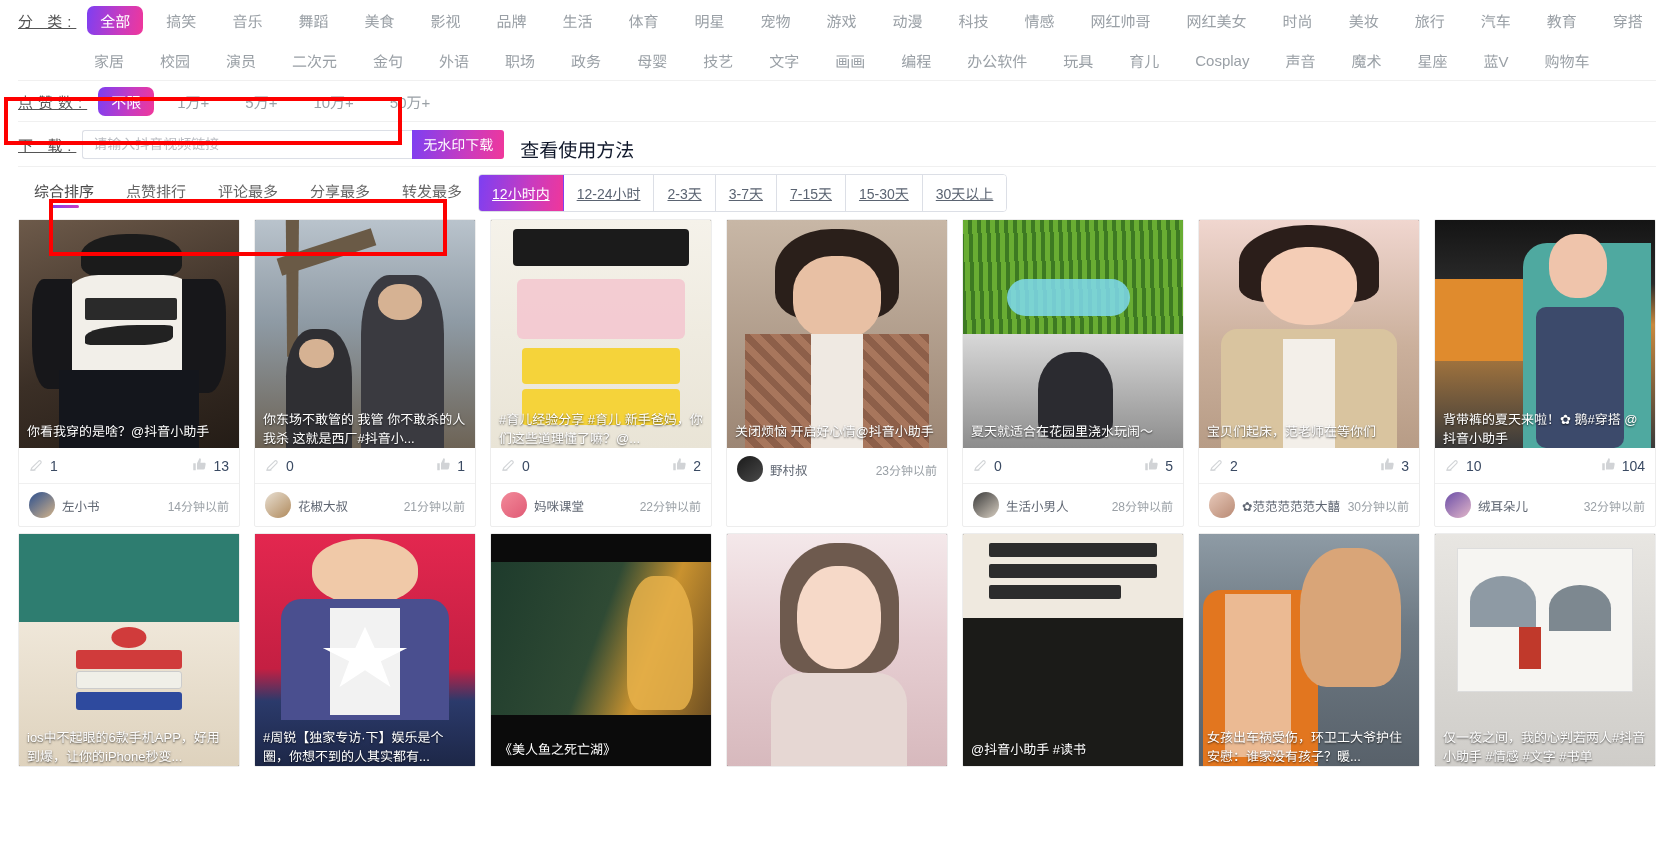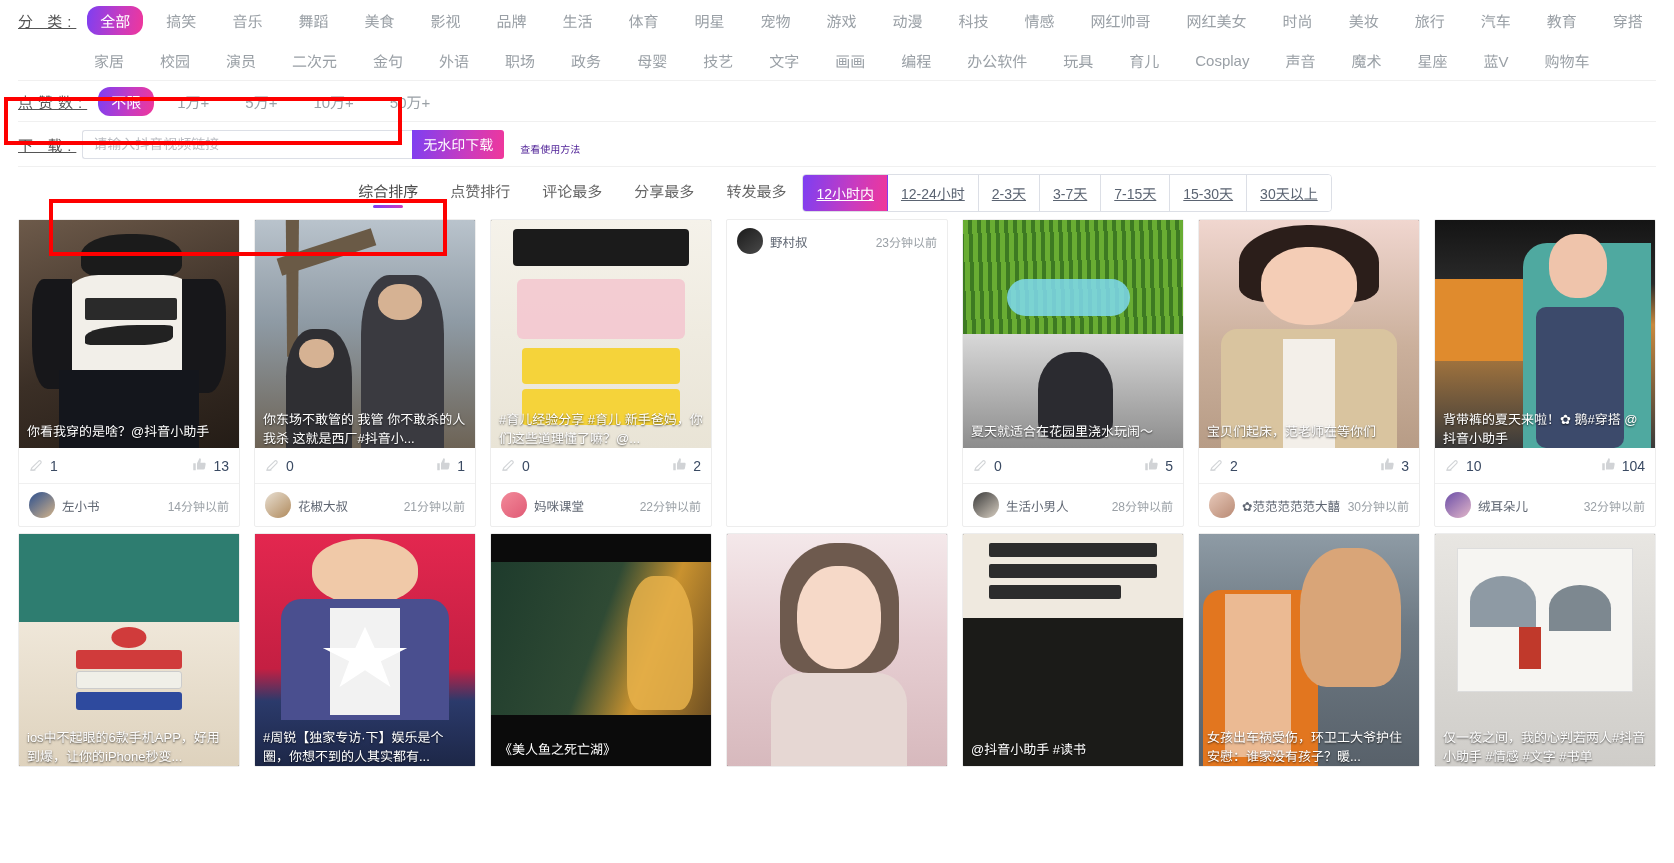--- a/index.html
+++ b/index.html
@@ -23,21 +23,21 @@
     color: #555; font-size: 15px;
     letter-spacing: 5px;
     white-space: nowrap;
     margin-right: 6px;
     text-decoration: underline;
   }
   .chips { display: flex; align-items: center; flex-wrap: nowrap; }
   .chip {
     color: #9aa0a6; font-size: 15px;
     padding: 4px 13px; margin: 0 5px;
-    border-radius: 12px; white-space: nowrap;
+    border-radius: 7px; white-space: nowrap;
     cursor: pointer;
   }
   .chip.active {
     color: #fff;
     background: linear-gradient(100deg,#7d3ff2 0%, #c93bbf 60%, #f0379a 100%);
     font-weight: 500;
   }
   .chip-row2 { padding-left: 58px; }
 
   .divider { height: 1px; background: #f0f0f0; margin: 0 18px; }
@@ -58,25 +58,25 @@
     font-family: "Liberation Sans", "DejaVu Sans", sans-serif;
   }
   .dl-input::placeholder { color: #b9bcc2; }
   .dl-btn {
     height: 29px; border: none; color: #fff; font-size: 14px;
     padding: 0 11px; cursor: pointer;
     background: linear-gradient(100deg,#7d3ff2 0%, #c93bbf 60%, #f0379a 100%);
     border-radius: 0 3px 3px 0;
     font-family: "Liberation Sans", "DejaVu Sans", sans-serif;
   }
-  .dl-help { color: #4c1d95; font-size: 10px; margin-left: 16px; cursor: pointer; margin-top: 8px; }
+  .dl-help { color: #0f172a; font-size: 19px; margin-left: 16px; cursor: pointer; margin-top: 8px; }
 
   
   .sort-row {
-    display: flex; align-items: center; justify-content: center;
+    display: flex; align-items: center; justify-content: flex-start;
     padding: 6px 18px 0 18px; min-height: 46px;
   }
   .sort-tabs { display: flex; align-items: flex-start; }
   .sort-tab {
     font-size: 15px; color: #666; padding: 4px 16px 10px 16px;
     cursor: pointer; position: relative; white-space: nowrap;
   }
   .sort-tab.active { color: #4a4a4a; }
   .sort-tab.active::after {
     content: ""; position: absolute; left: 50%; transform: translateX(-50%);
@@ -356,20 +356,29 @@
       </div>
       <div class="author">
         <span class="author-left">
          <span class="avatar" style="background:linear-gradient(140deg,#f28a9a,#e05a75)"></span>
          <span class="author-name">妈咪课堂</span>
        </span>
        <span class="author-time">22分钟以前</span>
       </div>
     </div>
     <div class="card">
+      <div class="thumb">
+        <div class="art" style="background:linear-gradient(180deg,#c8b7a6,#9c8674)">
+     <div style="position:absolute;left:22%;top:4%;width:56%;height:40%;background:#2a1f1a;border-radius:46% 46% 30% 30%"></div>
+     <div style="position:absolute;left:30%;top:16%;width:40%;height:36%;background:#e8c0a4;border-radius:44%"></div>
+     <div style="position:absolute;left:8%;top:50%;width:84%;height:50%;background:repeating-linear-gradient(45deg,#a8765c 0 7px,#8d5f49 7px 14px)"></div>
+     <div style="position:absolute;left:38%;top:50%;width:24%;height:50%;background:#efe9e2"></div>
+   </div>
+        <div class="caption">关闭烦恼 开启好心情@抖音小助手</div>
+      </div>
       <div class="author">
         <span class="author-left">
          <span class="avatar" style="background:linear-gradient(140deg,#1a1a1a,#4a4a4a)"></span>
          <span class="author-name">野村叔</span>
        </span>
        <span class="author-time">23分钟以前</span>
       </div>
     </div>
     <div class="card">
       <div class="thumb">

